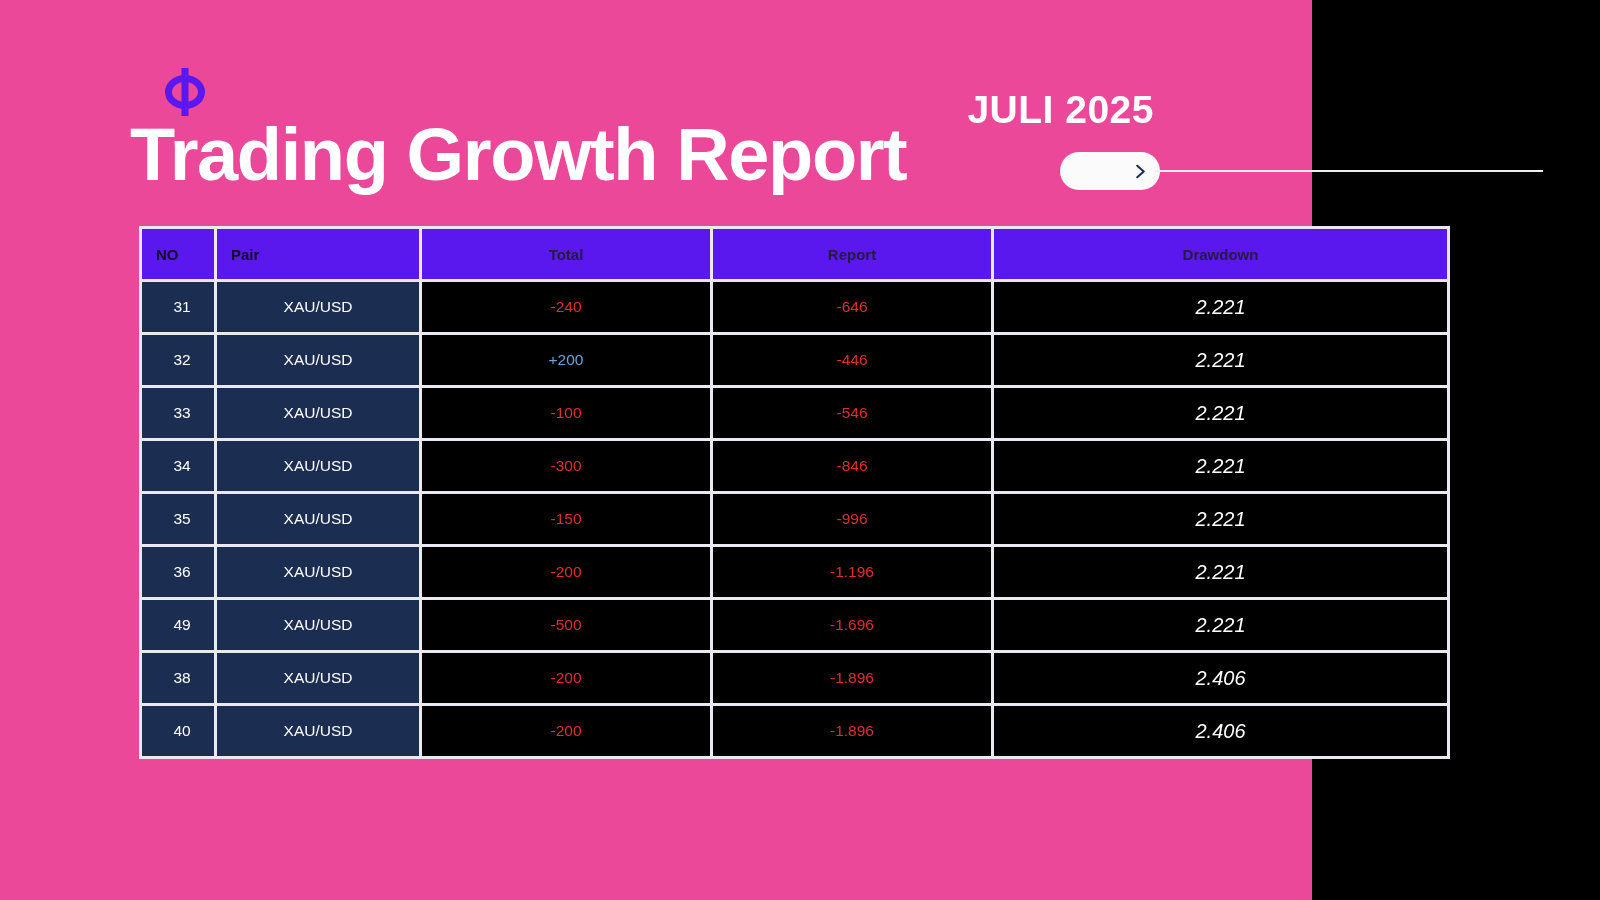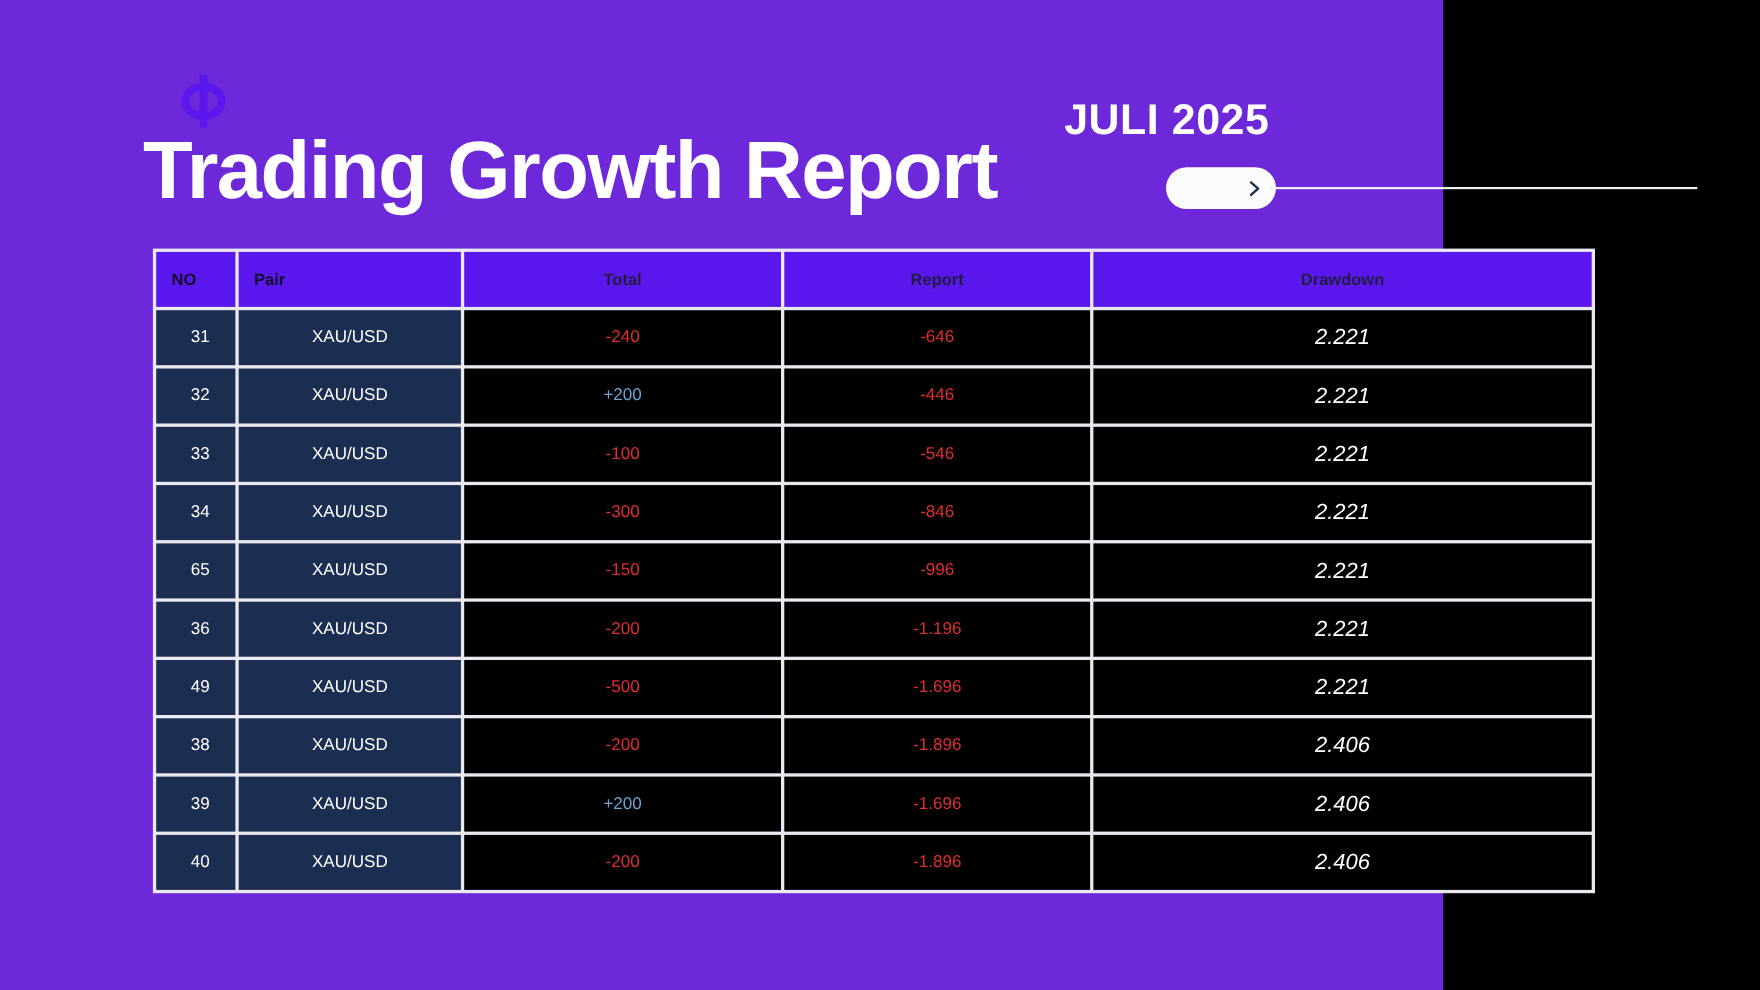--- a/index.html
+++ b/index.html
@@ -12,21 +12,21 @@
     height: 900px;
     overflow: hidden;
     font-family: "Liberation Sans", sans-serif;
     -webkit-font-smoothing: antialiased;
   }
 
   .page {
     position: relative;
     width: 1312px;
     height: 900px;
-    background: #6d28d9;
+    background: #ec4899;
   }
 
   
   .logo-mark {
     position: absolute;
     left: 163px;
     top: 67px;
     width: 44px;
     height: 50px;
   }
@@ -229,21 +229,21 @@
             <td class="cell-drawdown">2.221</td>
           </tr>
           <tr>
             <td class="cell-no">34</td>
             <td class="cell-pair">XAU/USD</td>
             <td class="cell-num"><span class="val-neg">-300</span></td>
             <td class="cell-num"><span class="val-neg">-846</span></td>
             <td class="cell-drawdown">2.221</td>
           </tr>
           <tr>
-            <td class="cell-no">65</td>
+            <td class="cell-no">35</td>
             <td class="cell-pair">XAU/USD</td>
             <td class="cell-num"><span class="val-neg">-150</span></td>
             <td class="cell-num"><span class="val-neg">-996</span></td>
             <td class="cell-drawdown">2.221</td>
           </tr>
           <tr>
             <td class="cell-no">36</td>
             <td class="cell-pair">XAU/USD</td>
             <td class="cell-num"><span class="val-neg">-200</span></td>
             <td class="cell-num"><span class="val-neg">-1.196</span></td>
@@ -257,27 +257,20 @@
             <td class="cell-drawdown">2.221</td>
           </tr>
           <tr>
             <td class="cell-no">38</td>
             <td class="cell-pair">XAU/USD</td>
             <td class="cell-num"><span class="val-neg">-200</span></td>
             <td class="cell-num"><span class="val-neg">-1.896</span></td>
             <td class="cell-drawdown">2.406</td>
           </tr>
           <tr>
-            <td class="cell-no">39</td>
-            <td class="cell-pair">XAU/USD</td>
-            <td class="cell-num"><span class="val-pos">+200</span></td>
-            <td class="cell-num"><span class="val-neg">-1.696</span></td>
-            <td class="cell-drawdown">2.406</td>
-          </tr>
-          <tr>
             <td class="cell-no">40</td>
             <td class="cell-pair">XAU/USD</td>
             <td class="cell-num"><span class="val-neg">-200</span></td>
             <td class="cell-num"><span class="val-neg">-1.896</span></td>
             <td class="cell-drawdown">2.406</td>
           </tr>
         </tbody>
     </table>
   </div>
 

